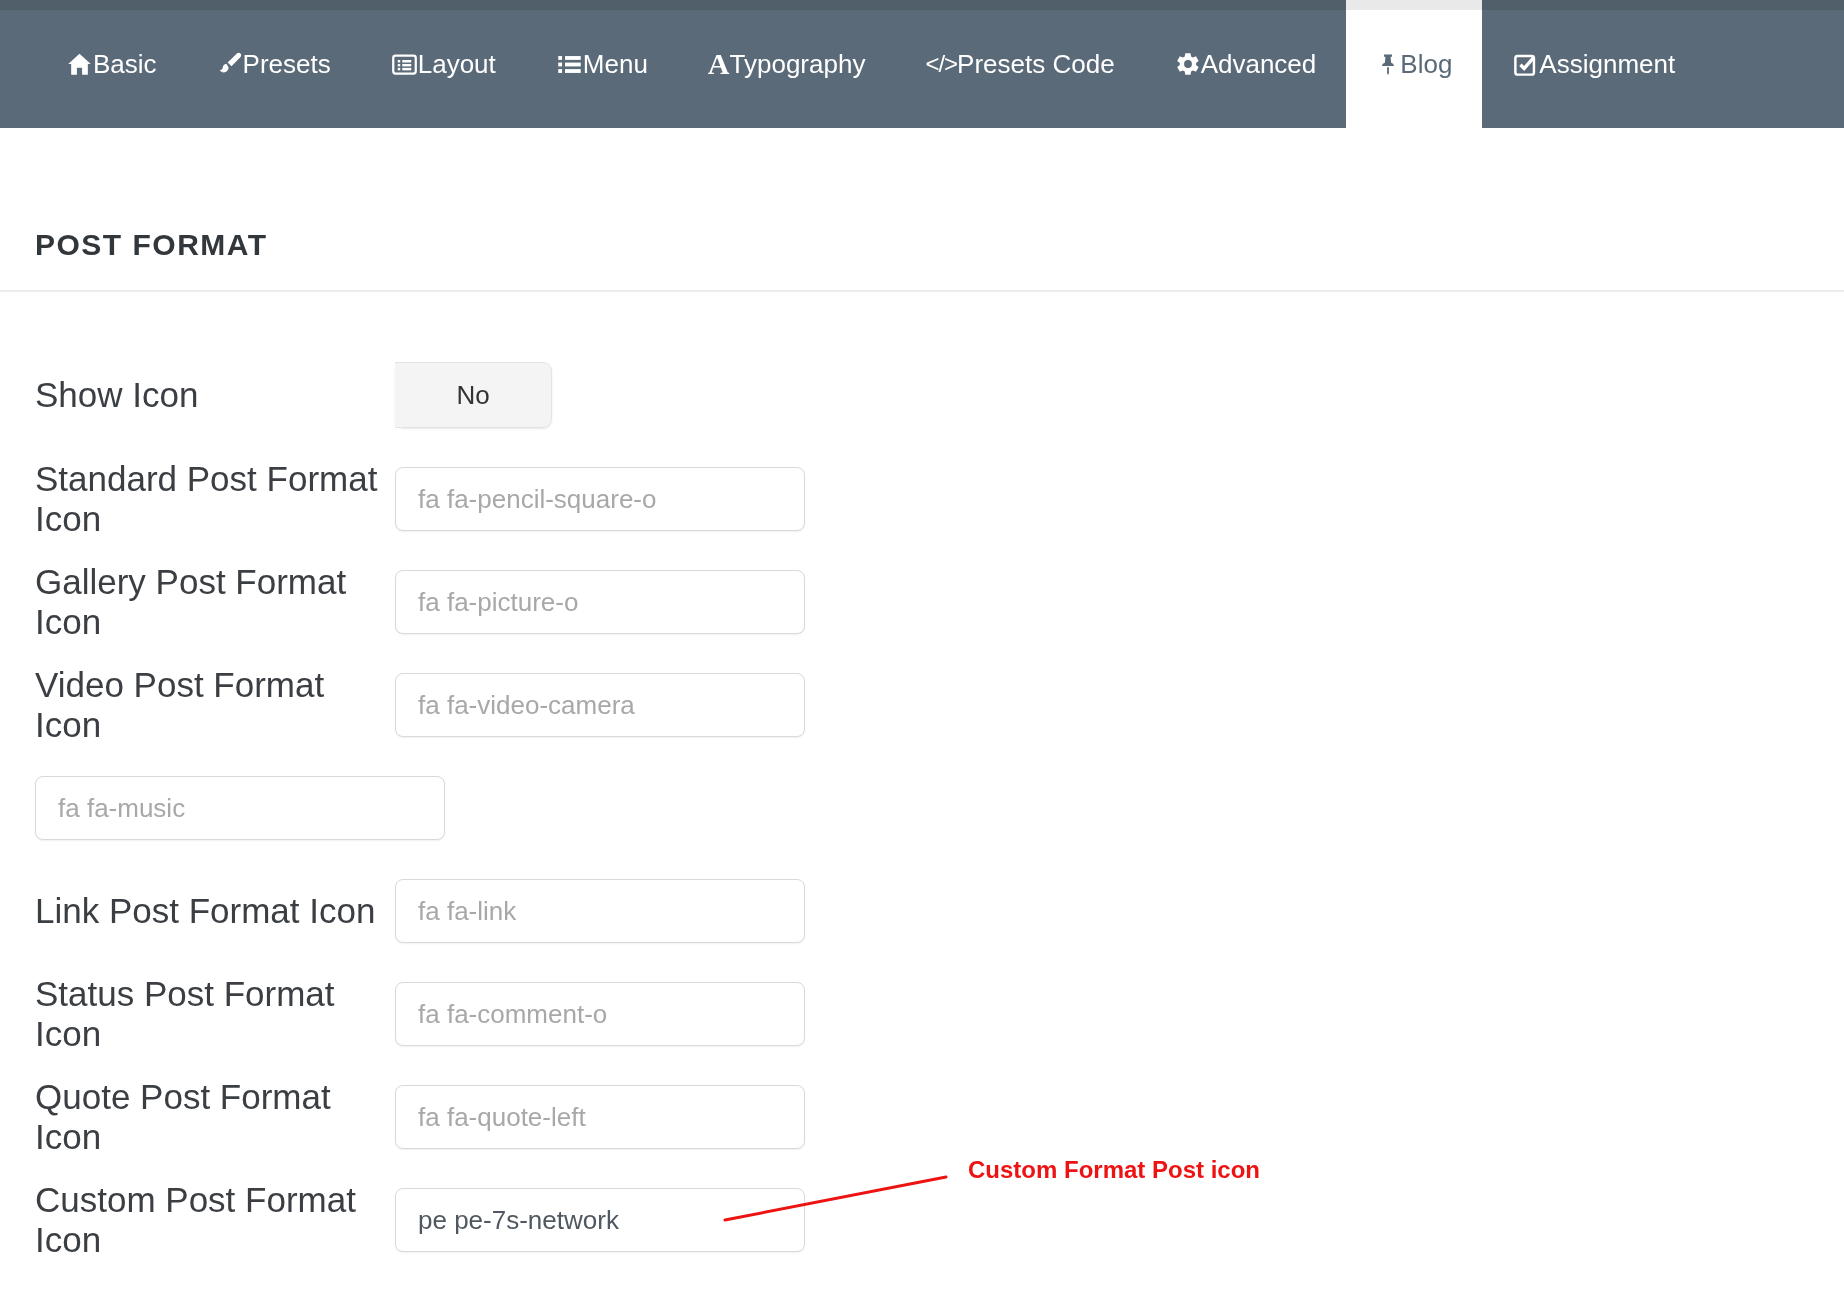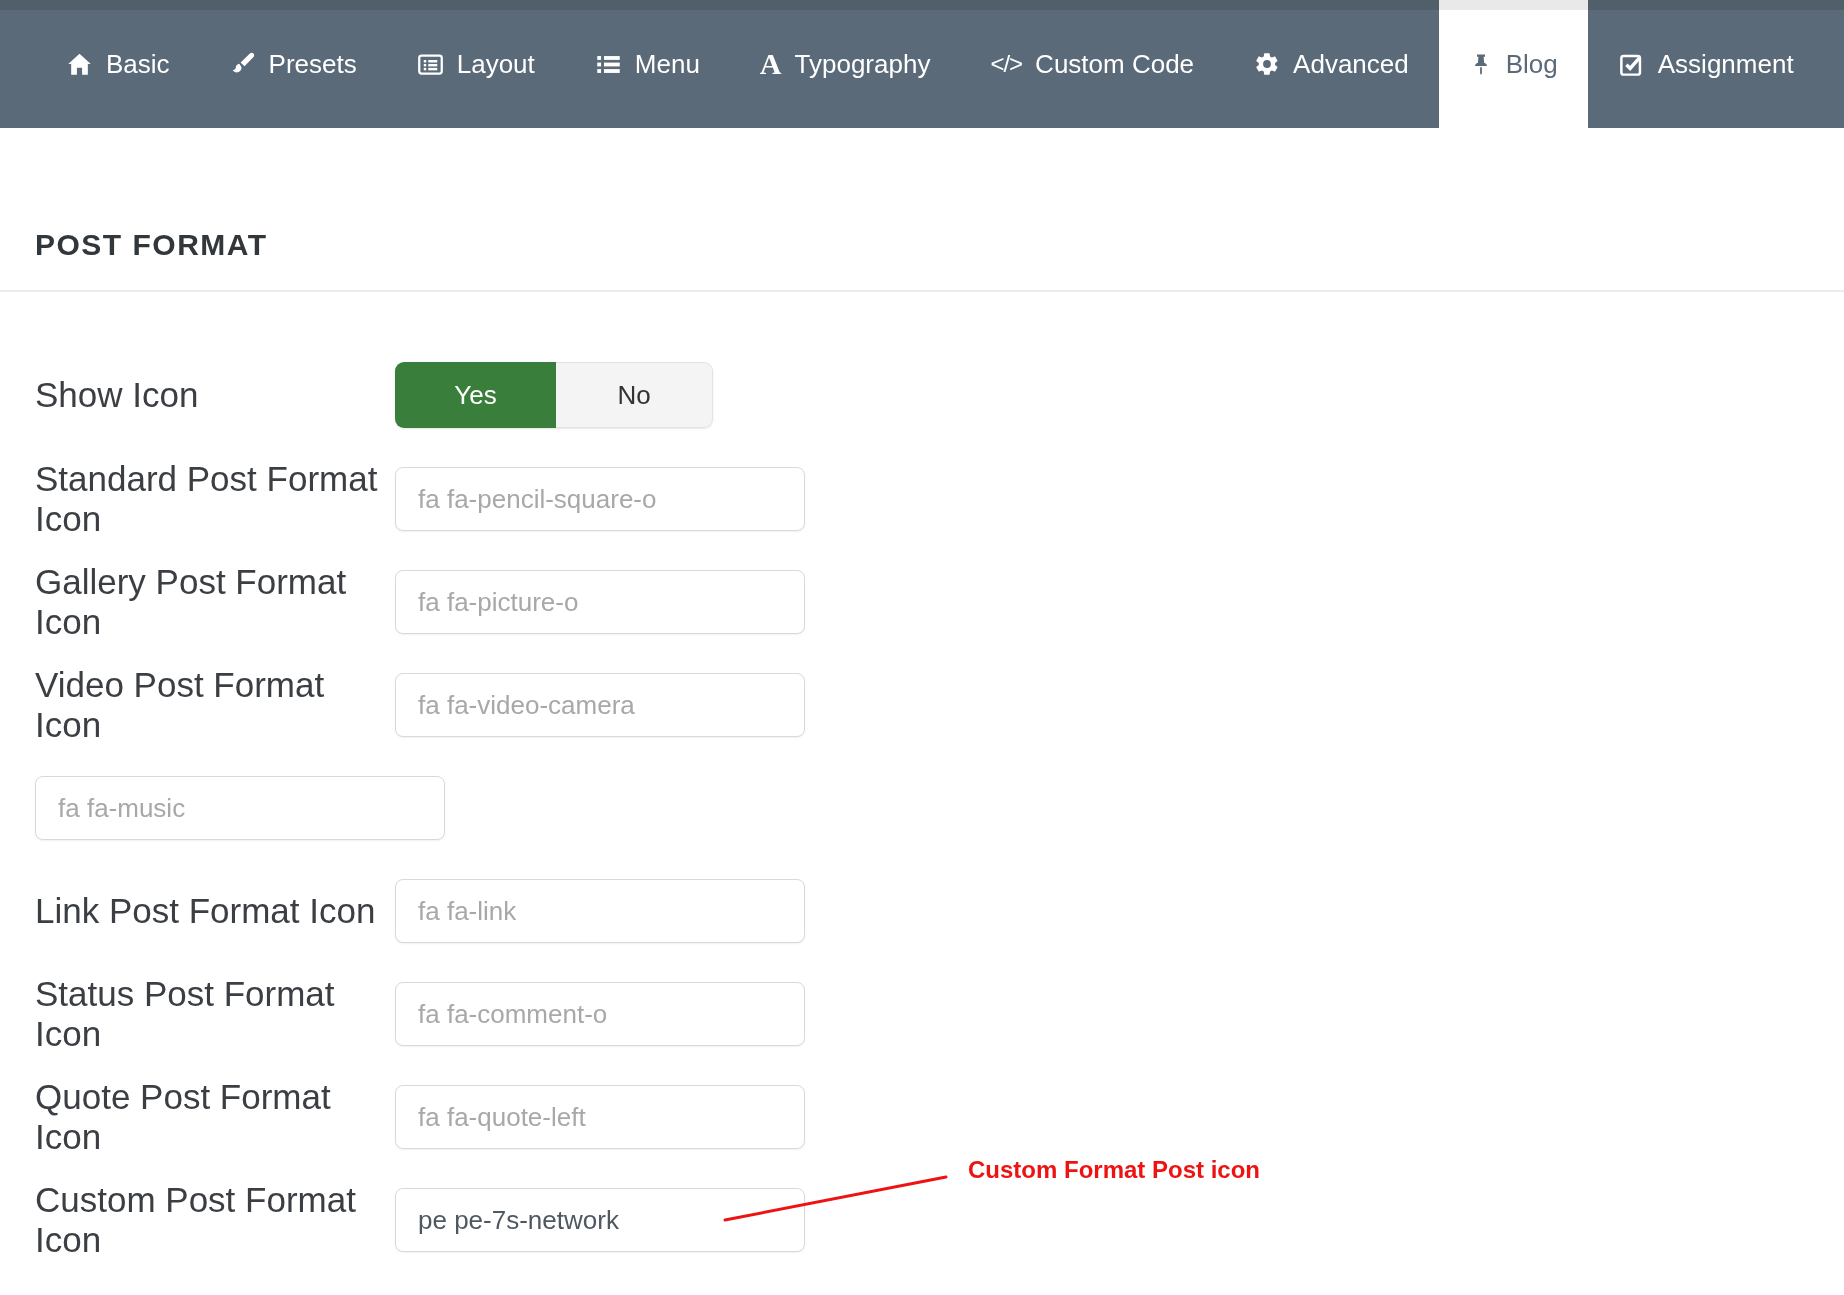--- a/index.html
+++ b/index.html
@@ -25,21 +25,21 @@
     content:"";
     position:absolute; top:0; left:0; right:0; height:10px;
     background:rgba(0,0,0,0.10);
     z-index:0;
   }
   .nav-item {
     position:relative;
     z-index:1;
     display:flex;
     align-items:center;
-    gap:13px;
+    gap:0;
     padding:0 30px;
     color:#ffffff;
     font-size:26px;
     cursor:pointer;
     white-space:nowrap;
   }
   .nav-item .icn { display:flex; align-items:center; justify-content:center; }
   .nav-item svg { display:block; }
   .nav-item.active {
     background:#ffffff;
@@ -199,21 +199,21 @@
     <span>Menu</span>
   </div>
 
   <div class="nav-item">
     <span class="icn glyph-font">A</span>
     <span>Typography</span>
   </div>
 
   <div class="nav-item">
     <span class="icn glyph-code">&lt;/&gt;</span>
-    <span>Custom Code</span>
+    <span>Presets Code</span>
   </div>
 
   <div class="nav-item">
     <span class="icn">
       <svg width="26" height="26" viewBox="0 0 24 24" fill="currentColor">
           <path d="M19.4 13c.1-.3.1-.7.1-1s0-.7-.1-1l2.1-1.6c.2-.2.3-.5.1-.7l-2-3.5c-.1-.2-.4-.3-.6-.2l-2.5 1c-.5-.4-1.1-.7-1.7-1l-.4-2.6c0-.2-.2-.4-.5-.4h-4c-.2 0-.4.2-.5.4L9 5c-.6.3-1.2.6-1.7 1l-2.5-1c-.2-.1-.5 0-.6.2l-2 3.5c-.1.2-.1.5.1.7L4.5 11c0 .3-.1.7-.1 1s0 .7.1 1l-2.2 1.6c-.2.2-.3.5-.1.7l2 3.5c.1.2.4.3.6.2l2.5-1c.5.4 1.1.7 1.7 1l.4 2.6c0 .2.2.4.5.4h4c.2 0 .4-.2.5-.4l.4-2.6c.6-.3 1.2-.6 1.7-1l2.5 1c.2.1.5 0 .6-.2l2-3.5c.1-.2.1-.5-.1-.7L19.4 13zM12 15.6a3.6 3.6 0 1 1 0-7.2 3.6 3.6 0 0 1 0 7.2z"></path>
         </svg>
     </span>
     <span>Advanced</span>
   </div>
@@ -240,21 +240,20 @@
 </div>
 
 <h2 class="section-title">POST FORMAT</h2>
 <div class="divider"></div>
 
 <div class="form-area">
 
   <div class="frow row-toggle">
     <div class="flabel">Show Icon</div>
     <div class="toggle">
-      <div class="tbtn yes">Yes</div>
       <div class="tbtn no">No</div>
     </div>
   </div>
 
   <div class="frow field-row">
     <div class="flabel">Standard Post Format Icon</div>
     <input class="ticon-input" type="text" placeholder="fa fa-pencil-square-o" style="">
   </div>
 
   <div class="frow field-row">

